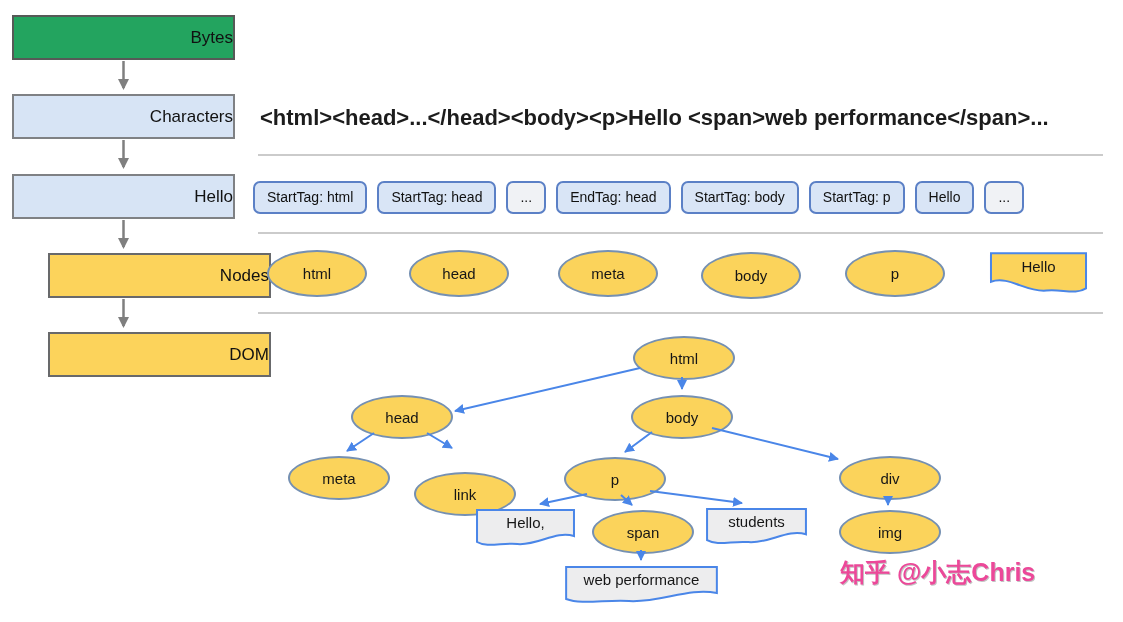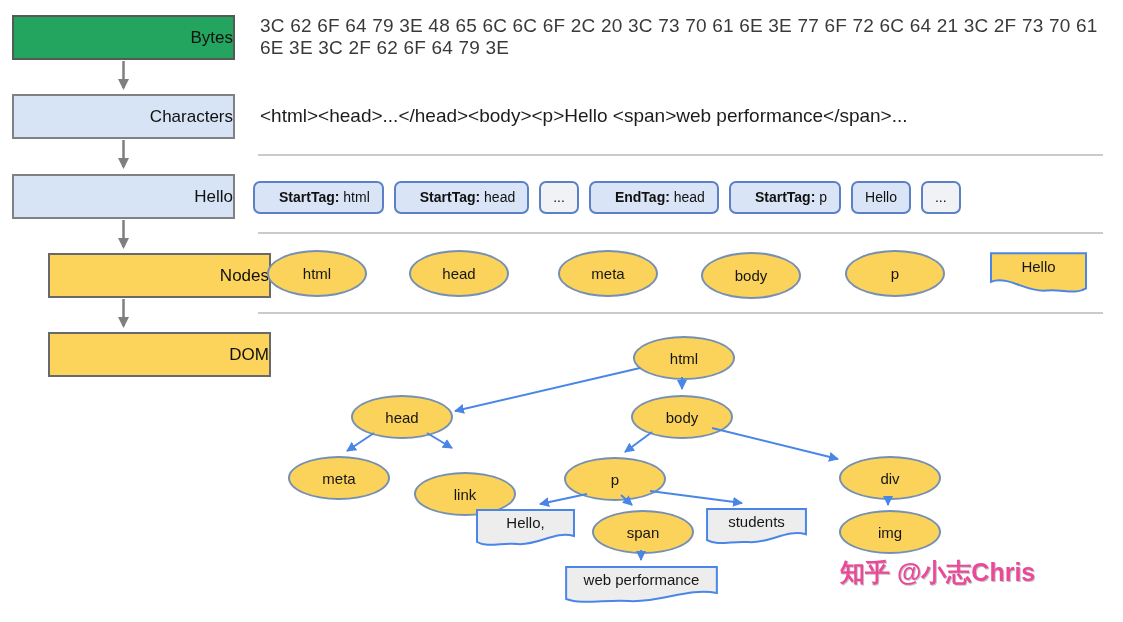--- a/index.html
+++ b/index.html
@@ -9,29 +9,29 @@
   
   .stage{position:absolute;left:12px;width:219px;height:41px;border:2px solid #6f7072;
          display:flex;align-items:center;justify-content:flex-end;font-size:17px;color:#111;}
   .stage.green{background:#23a45f;border-color:#565a57;}
   .stage.blue{background:#d7e4f5;border-color:#7f8184;}
   .stage.yellow{background:#fcd35b;border-color:#68696b;margin-left:36px;}
 
   
   .bytes-text{position:absolute;left:260px;top:15px;width:850px;font-size:19px;line-height:22px;
               color:#3a3a3a;letter-spacing:.2px;}
-  .chars-text{position:absolute;left:260px;top:105px;width:850px;font-size:19px;font-weight:400;color:#1c1c1c;}
+  .chars-text{position:absolute;left:260px;top:105px;width:850px;font-size:22px;font-weight:700;color:#1c1c1c;}
 
   .divider{position:absolute;left:258px;width:845px;height:2px;background:#cbcbcb;}
 
   
   .tokens-row{position:absolute;left:253px;top:181px;display:flex;gap:10px;align-items:center;}
   .token{height:29px;line-height:29px;padding:0 12px;border:2px solid #5b80c6;border-radius:7px;
          background:#d9e5f6;font-size:14px;color:#111;white-space:nowrap;}
-  .token b{font-weight:700;margin-left:12px;}
+  .token b{font-weight:400;}
   .token.alt{background:#f0f2f5;}
 
   
   .ell{position:absolute;border:2px solid #7590b2;border-radius:50%;background:#fbd35b;
        display:flex;align-items:center;justify-content:center;font-size:15px;color:#161616;}
 
   
   .doc{position:absolute;}
   .doc svg{position:absolute;left:0;top:0;width:100%;height:100%;overflow:visible;}
   .doc .doc-label{position:absolute;left:0;right:0;top:0;height:72%;display:flex;
@@ -58,36 +58,33 @@
   <div class="stage blue" style="top:174px">
       <span>Hello</span>
     </div>
   <div class="stage yellow" style="top:253px">
       <span>Nodes</span>
     </div>
   <div class="stage yellow" style="top:332px">
       <span>DOM</span>
     </div>
 
-  <div class="bytes-text">
-    <div>3C 62 6F 64 79 3E 48 65 6C 6C 6F 2C 20 3C 73 70 61 6E 3E 77 6F 72 6C 64 21 3C 2F 73 70 61</div>
-    <div>6E 3E 3C 2F 62 6F 64 79 3E</div>
-  </div>
 
   <div class="chars-text">&lt;html&gt;&lt;head&gt;...&lt;/head&gt;&lt;body&gt;&lt;p&gt;Hello &lt;span&gt;web performance&lt;/span&gt;...</div>
 
   <div class="divider" style="top:154px"></div>
   <div class="divider" style="top:232px"></div>
   <div class="divider" style="top:312px"></div>
 
   <div class="tokens-row">
     <div class="token"><b>StartTag:</b><span> html</span></div>
     <div class="token"><b>StartTag:</b><span> head</span></div>
     <div class="token alt"><span>...</span></div>
     <div class="token"><b>EndTag:</b><span> head</span></div>
+    <div class="token"><b>StartTag:</b><span> body</span></div>
     <div class="token"><b>StartTag:</b><span> p</span></div>
     <div class="token"><span>Hello</span></div>
     <div class="token alt"><span>...</span></div>
   </div>
 
   <div class="ell" style="left:267px;top:250px;width:96px;height:43px">
       <span>html</span>
     </div>
   <div class="ell" style="left:409px;top:250px;width:96px;height:43px">
       <span>head</span>

